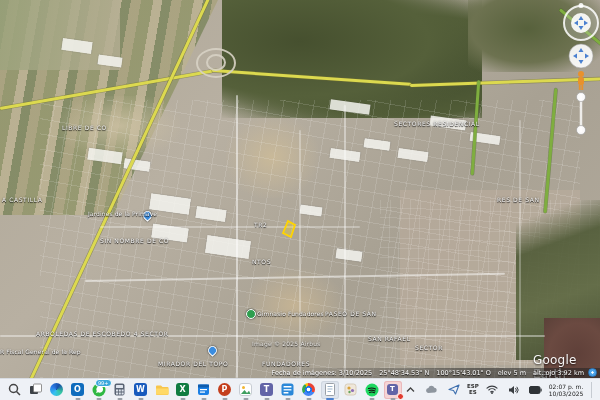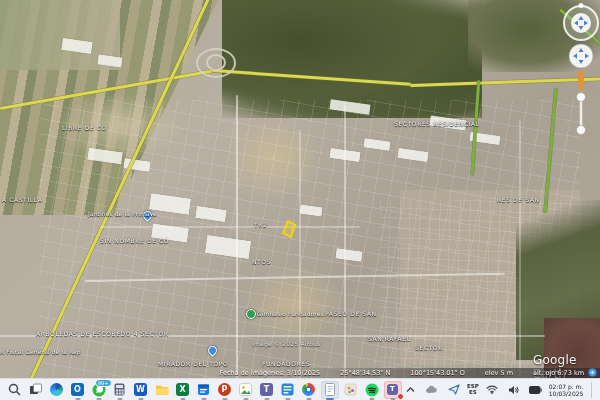--- a/index.html
+++ b/index.html
@@ -48,21 +48,21 @@
     text-shadow:0 1px 1px rgba(0,0,0,.9),0 0 2px rgba(0,0,0,.7);opacity:.92;}
   .lbl.small{letter-spacing:.1px;font-size:6px;opacity:.95;}
   .lbl.attr{opacity:.75;font-size:6px;letter-spacing:.2px;}
   
   .pin-blue{position:absolute;width:7px;height:7px;border-radius:50% 50% 50% 0;
     background:#3b8de0;border:1px solid #fff;transform:rotate(-45deg);box-shadow:0 0 2px rgba(0,0,0,.8);}
   .pin-green{position:absolute;width:8px;height:8px;border-radius:50%;background:#2e9e4f;
     border:1.5px solid #fff;box-shadow:0 0 2px rgba(0,0,0,.8);}
   
   #statusbar{position:absolute;left:0;bottom:0;width:600px;height:10px;display:flex;
-    justify-content:flex-end;align-items:center;gap:20px;padding-right:16px;box-sizing:border-box;
+    justify-content:flex-end;align-items:center;gap:7px;padding-right:16px;box-sizing:border-box;
     font-size:6.5px;color:#fff;text-shadow:0 1px 1px rgba(0,0,0,.95);
     background:linear-gradient(to right,rgba(0,0,0,0) 45%,rgba(35,35,35,.55) 80%);}
   #stream-dot{position:absolute;right:3px;bottom:1.5px;width:7px;height:7px;border-radius:50%;
     background:radial-gradient(circle at 50% 50%,#fff 0 18%,#4aa3e8 30% 100%);border:1px solid #2c7bc4;}
   #watermark{position:absolute;left:533px;top:353px;color:#fff;font-size:12px;
     letter-spacing:.2px;text-shadow:0 1px 2px rgba(0,0,0,.8);opacity:.95;}
   
   #navctl{position:absolute;left:556px;top:2px;}
   
   #taskbar{position:absolute;left:0;top:378px;width:600px;height:22px;background:#eef1f6;
@@ -195,21 +195,21 @@
       </g>
     </svg>
 
     <div id="watermark">Google Earth</div>
 
     <div id="statusbar">
       <span>Fecha de imágenes: 3/10/2025</span>
       <span>25°48'34.53" N</span>
       <span>100°15'43.01" O</span>
       <span>elev 5 m</span>
-      <span>alt. ojo 6.73 km</span>
+      <span>alt. ojo 3.92 km</span>
     </div>
     <div id="stream-dot"></div>
   </div>
 
   <div id="taskbar">
 
     <div class="tb-ic">
       <svg width="13" height="13">
           <circle cx="5.5" cy="5.5" r="4" fill="none" stroke="#444" stroke-width="1.5"></circle>
           <line x1="8.5" y1="8.5" x2="12" y2="12" stroke="#444" stroke-width="1.5"></line>

